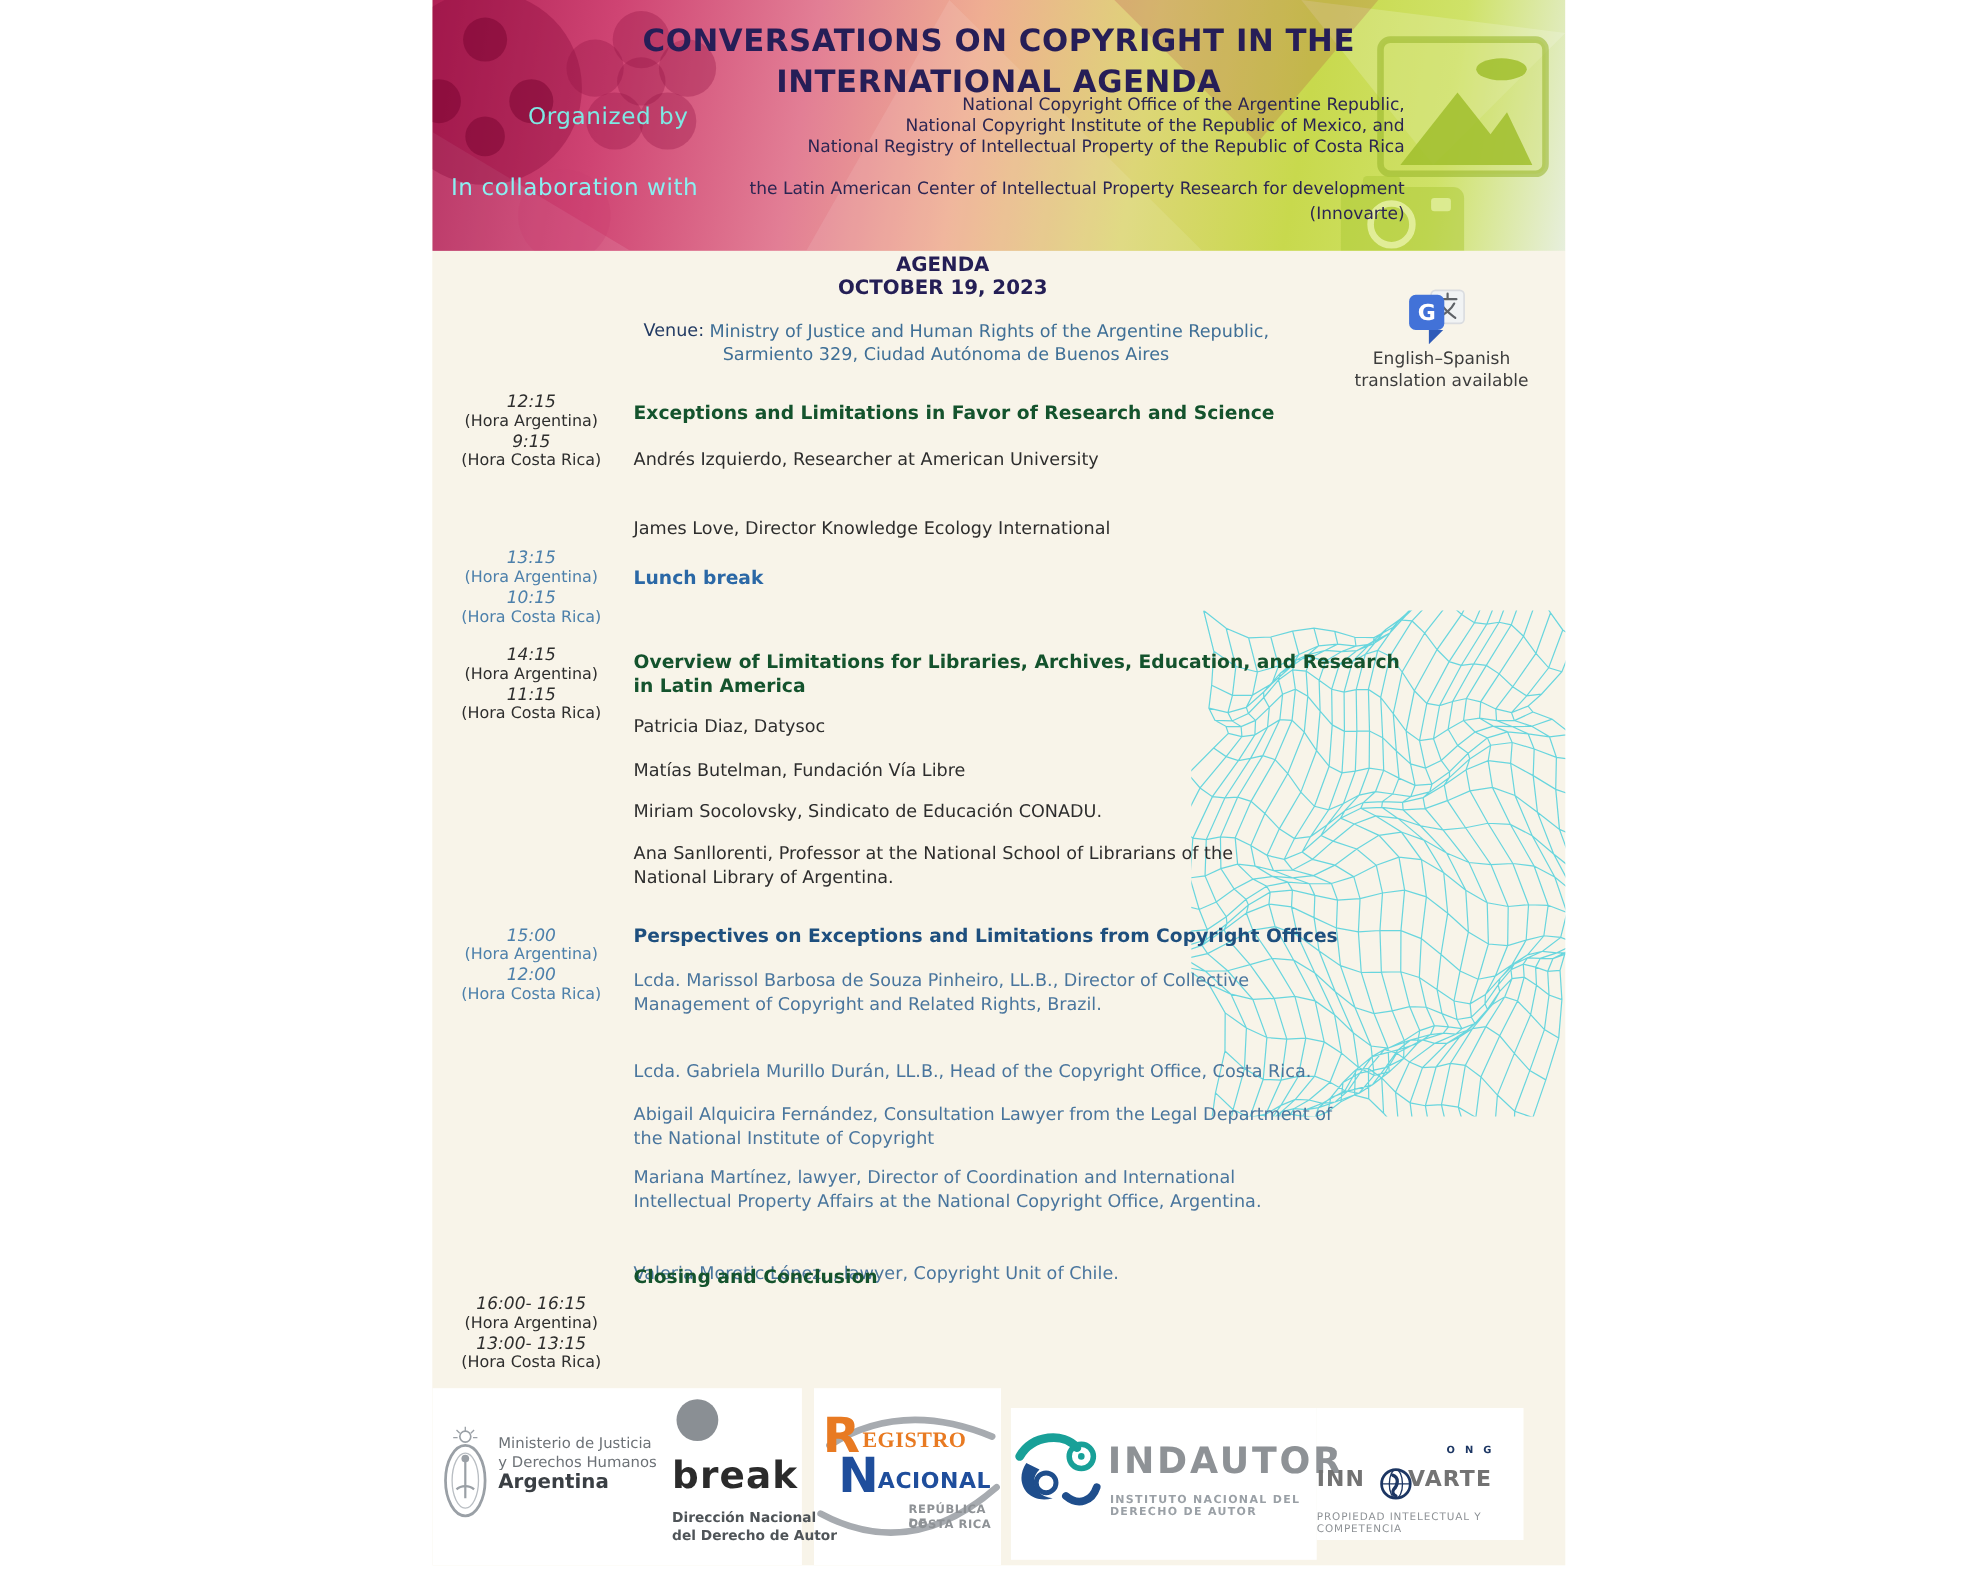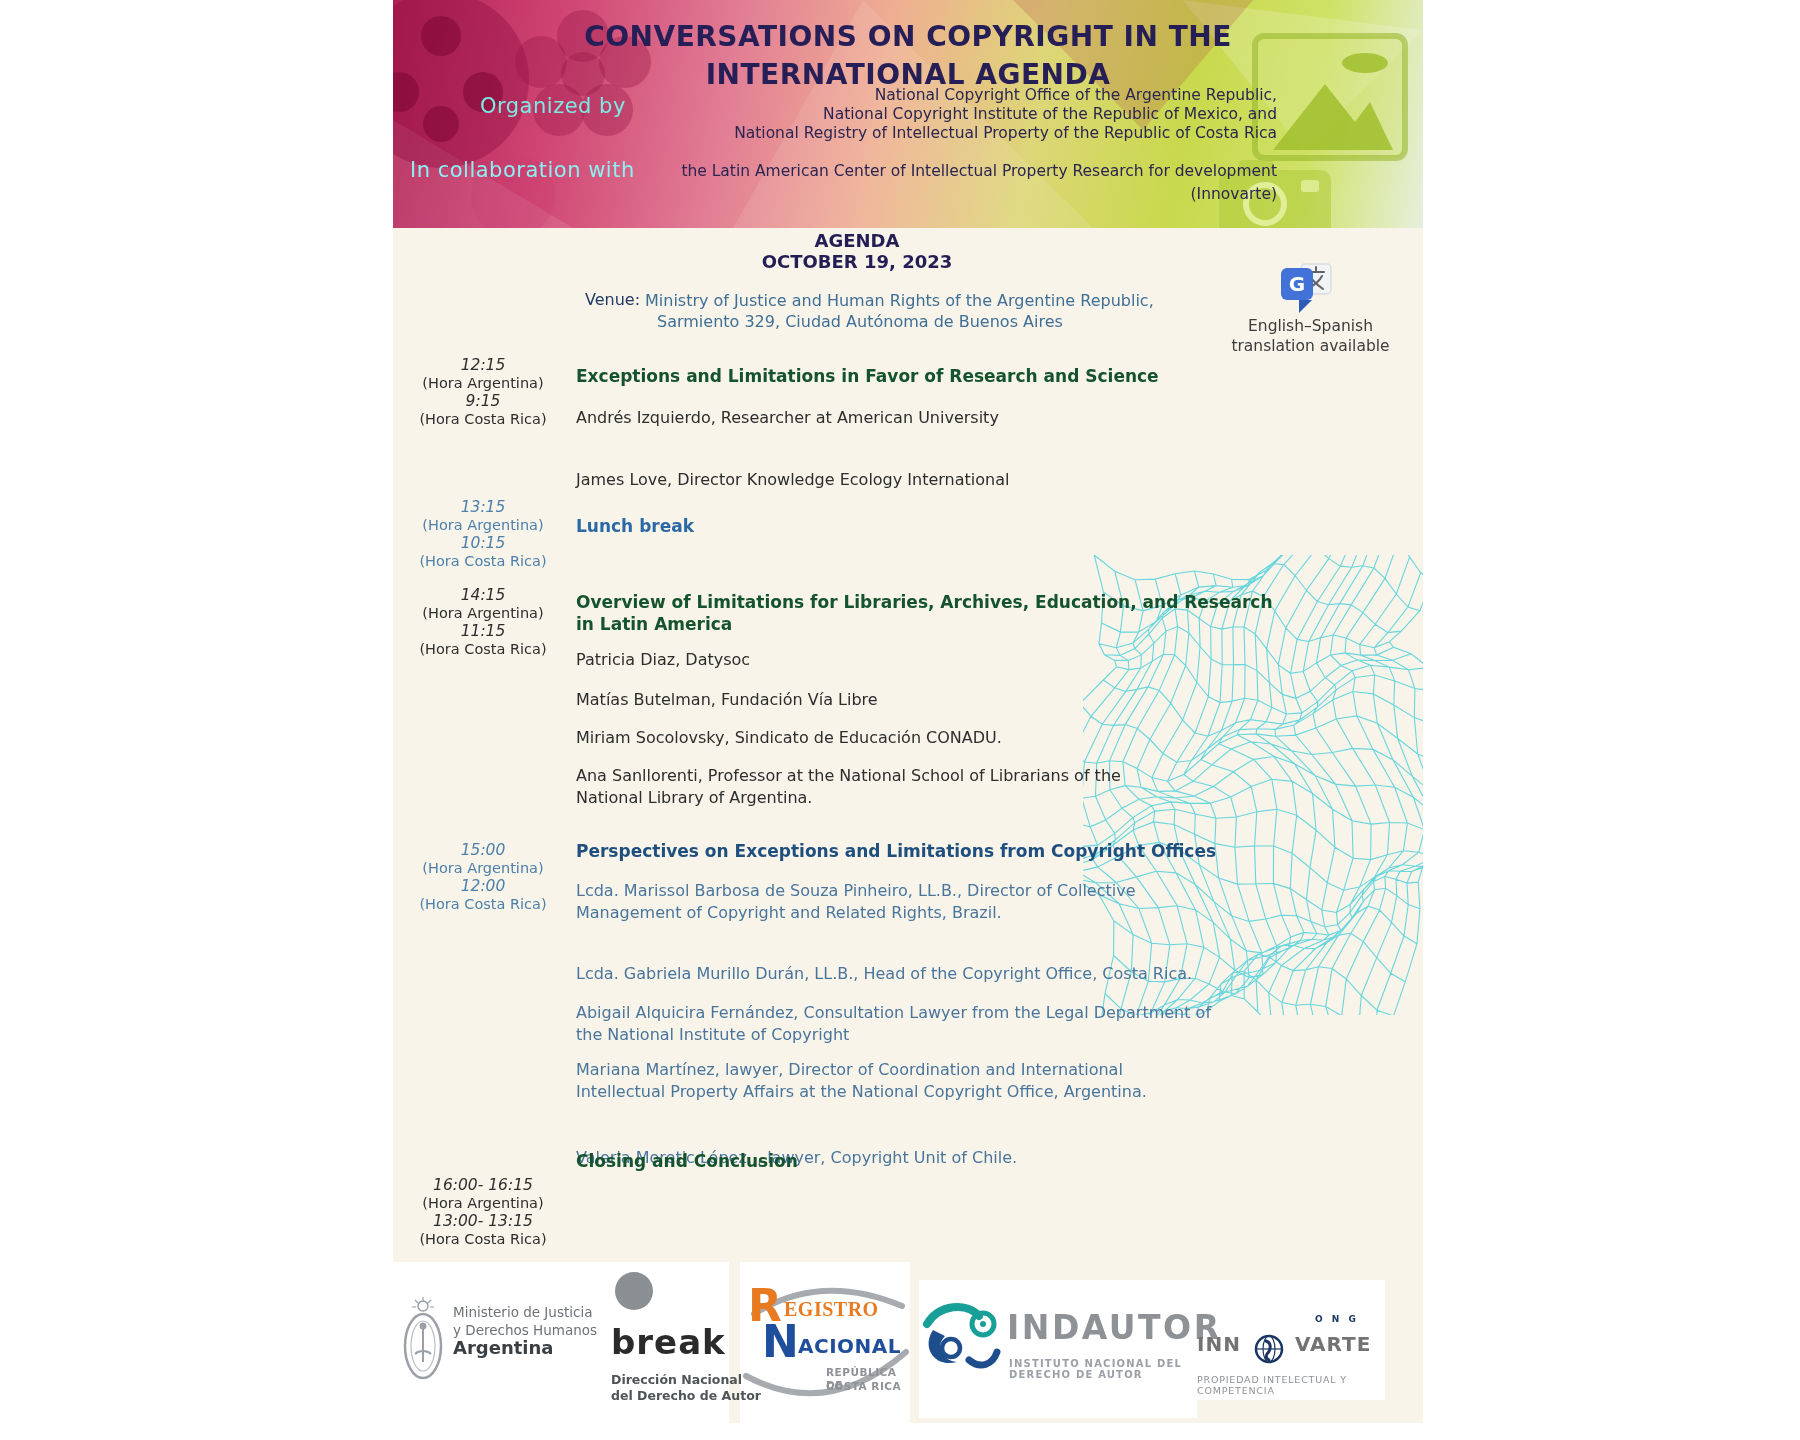--- a/index.html
+++ b/index.html
@@ -273,19 +273,19 @@
     </div>
 
     <div class="inv-box">
       <div class="inv-word" style="left:0;">INN</div>
       <svg width="30" height="30" viewBox="0 0 30 30" style="position:absolute;left:57px;top:54px;">
         <circle cx="15" cy="15" r="13" fill="#ffffff" stroke="#1c3663" stroke-width="2.5"></circle>
         <ellipse cx="15" cy="15" rx="6" ry="13" fill="none" stroke="#1c3663" stroke-width="1.2"></ellipse>
         <path d="M2 15 h26" stroke="#1c3663" stroke-width="1.2"></path>
         <path d="M12 7 C18 9 17 16 13 20 C11 23 13 25 15 26" stroke="#1c3663" stroke-width="3" fill="none" stroke-linecap="round"></path>
       </svg>
-      <div class="inv-word" style="left:98px;">VARTE</div>
+      <div class="inv-word" style="left:83px;">VARTE</div>
       <div class="inv-ong">O N G</div>
       <div class="inv-sub">PROPIEDAD INTELECTUAL Y COMPETENCIA</div>
     </div>
 
   </div>
 </div>
 
 </body></html>

